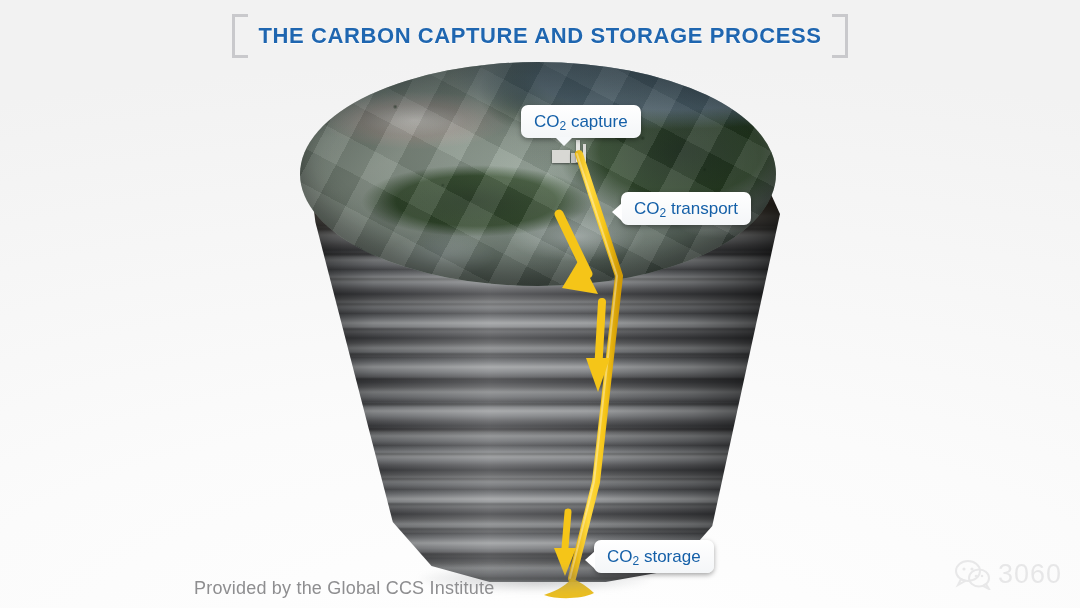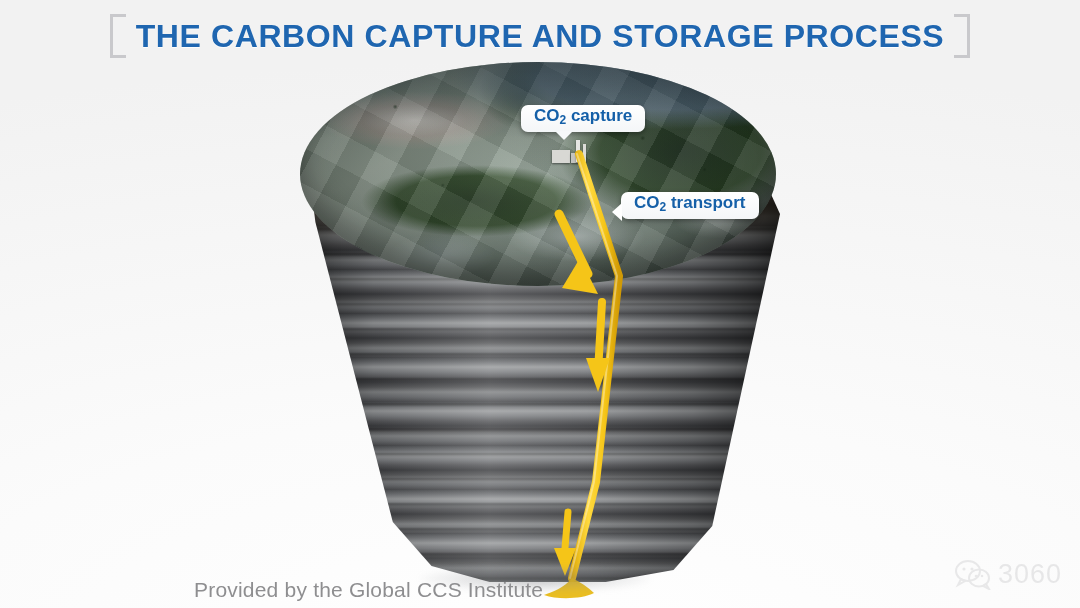--- a/index.html
+++ b/index.html
@@ -37,21 +37,21 @@
     height: 44px;
     box-sizing: border-box;
     border-top: 3px solid #c9c9cc;
     border-bottom: 3px solid #c9c9cc;
     position: relative;
     flex: none;
   }
   .bracket.left  { border-left: 3px solid #c9c9cc; }
   .bracket.right { border-right: 3px solid #c9c9cc; }
   #title-text {
-    font-size: 32px;
+    font-size: 22px;
     font-weight: bold;
     letter-spacing: 0.6px;
     color: #1f66b0;
     white-space: nowrap;
     text-shadow: 0 1px 0 rgba(255,255,255,0.85);
   }
 
   
   #core {
     position: absolute;
@@ -204,22 +204,22 @@
     overflow: visible;
     pointer-events: none;
   }
 
   
   .callout {
     position: absolute;
     background: linear-gradient(180deg, #ffffff 0%, #f4f6f8 100%);
     color: #1560a8;
     font-size: 17px;
-    font-weight: bold;
-    padding: 2px 13px 7px 13px;
+    font-weight: normal;
+    padding: 8px 13px 7px 13px;
     border-radius: 7px;
     white-space: nowrap;
     box-shadow: 0 2px 5px rgba(0,0,0,0.35);
     line-height: 1.05;
   }
   .callout sub {
     font-size: 12px;
     vertical-align: baseline;
     position: relative;
     top: 3px;
@@ -261,21 +261,21 @@
     background: radial-gradient(ellipse at 50% 50%, rgba(110,112,116,0.40) 0%, rgba(150,152,156,0.16) 52%, rgba(255,255,255,0) 78%);
     filter: blur(3px);
     pointer-events: none;
   }
 
   
   #credit {
     position: absolute;
     left: 194px;
     top: 578px;
-    font-size: 21px;
+    font-size: 18px;
     color: #8e8e90;
     letter-spacing: .2px;
     white-space: nowrap;
   }
 
   
   #watermark {
     position: absolute;
     right: 18px;
     bottom: 18px;
@@ -357,20 +357,23 @@
   <div id="core-shadow"></div>
 
   <div id="label-capture" class="callout tail-down">
     <span>CO</span><sub>2</sub><span> capture</span>
   </div>
 
   <div id="label-transport" class="callout tail-left">
     <span>CO</span><sub>2</sub><span> transport</span>
   </div>
 
+  <div id="label-storage" class="callout tail-left">
+    <span>CO</span><sub>2</sub><span> storage</span>
+  </div>
 
   <div id="credit">Provided by the Global CCS Institute</div>
 
   <div id="watermark">
     <svg width="36" height="30" viewBox="0 0 36 30">
       <ellipse cx="13" cy="11" rx="12" ry="10" fill="none" stroke="#bcbcbe" stroke-width="2"></ellipse>
       <path d="M 6 19 L 3 25 L 10 21 Z" fill="none" stroke="#bcbcbe" stroke-width="2"></path>
       <circle cx="9" cy="9" r="1.6" fill="#bcbcbe"></circle>
       <circle cx="17" cy="9" r="1.6" fill="#bcbcbe"></circle>
       <ellipse cx="24" cy="18" rx="10" ry="8.5" fill="none" stroke="#bcbcbe" stroke-width="2"></ellipse>

